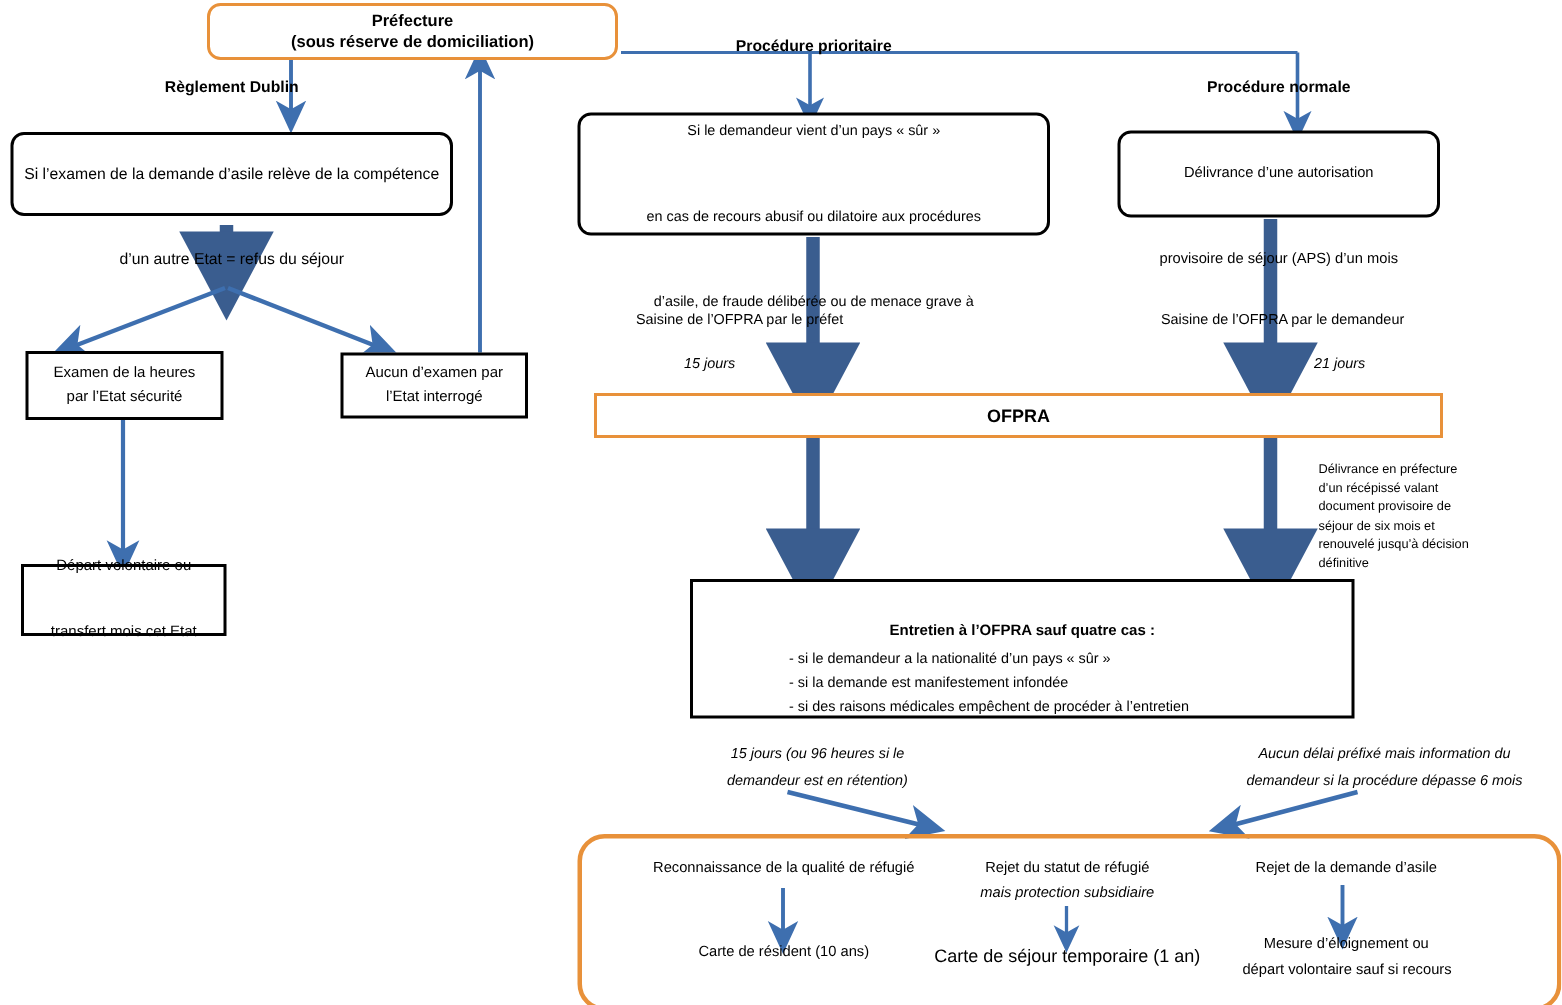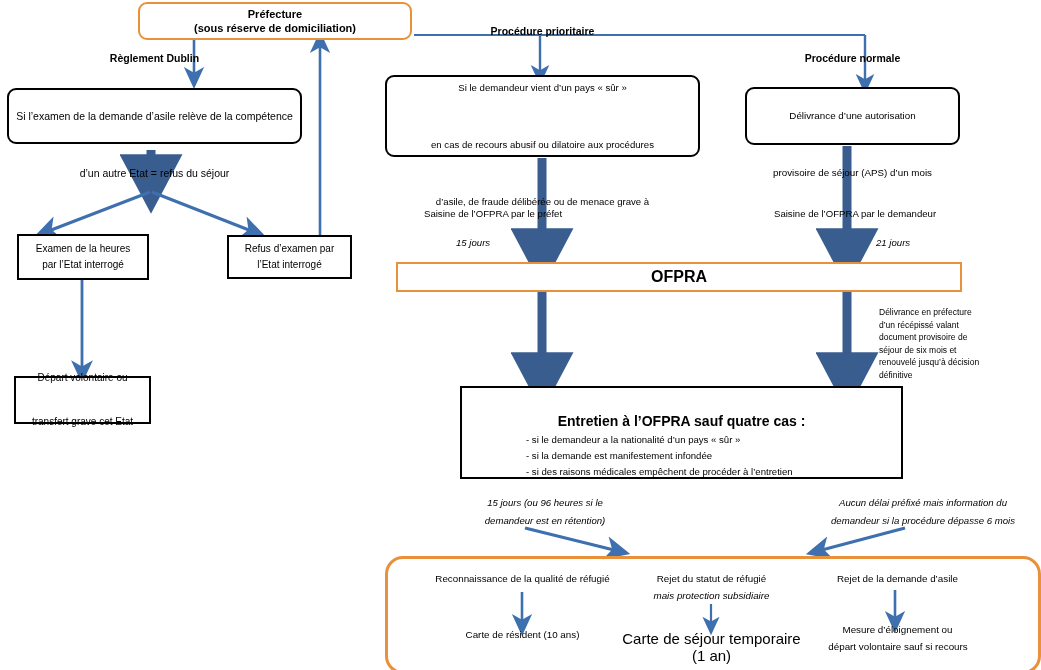--- a/index.html
+++ b/index.html
@@ -105,67 +105,67 @@
   </div>
 
   <div class="box box-black-round" style="left:7px;top:88px;width:295px;height:56px;font-size:10.5px;line-height:14.5px;">
     <div class="ttl">Règlement Dublin</div>
     <div>Si l’examen de la demande d’asile relève de la compétence</div>
     <div>d’un autre Etat = refus du séjour</div>
   </div>
 
   <div class="box box-black" style="left:17px;top:234px;width:132px;height:46px;font-size:10px;line-height:16px;">
     <div>Examen de la heures</div>
-    <div>par l’Etat interrogé</div>
+    <div>par l’Etat sécurité</div>
   </div>
 
   <div class="box box-black" style="left:227px;top:235px;width:125px;height:44px;font-size:10px;line-height:16px;">
-    <div>Refus d’examen par</div>
+    <div>Aucun d’examen par</div>
     <div>l’Etat interrogé</div>
   </div>
 
   <div class="box box-black" style="left:14px;top:376px;width:137px;height:48px;font-size:10px;line-height:16px;gap:28px;">
     <div>Départ volontaire ou</div>
-    <div>transfert grave cet Etat</div>
+    <div>transfert mois cet Etat</div>
   </div>
 
   <div class="box box-black-round" style="left:385px;top:75px;width:315px;height:82px;font-size:9.6px;line-height:14px;">
     <div class="ttl" style="font-size:10.5px;">Procédure prioritaire</div>
     <div>Si le demandeur vient d’un pays « sûr »</div>
     <div>en cas de recours abusif ou dilatoire aux procédures</div>
     <div>d’asile, de fraude délibérée ou de menace grave à</div>
   </div>
 
   <div class="box box-black-round" style="left:745px;top:87px;width:215px;height:58px;font-size:9.8px;line-height:14.5px;">
     <div class="ttl" style="font-size:10.5px;">Procédure normale</div>
     <div>Délivrance d’une autorisation</div>
     <div>provisoire de séjour (APS) d’un mois</div>
   </div>
 
-  <div class="box box-orange" style="left:396px;top:262px;width:566px;height:30px;font-size:16px;">
+  <div class="box box-orange" style="left:396px;top:262px;width:566px;height:30px;font-size:12px;">
     <div class="ttl">OFPRA</div>
   </div>
 
   <div class="box box-black" style="left:460px;top:386px;width:443px;height:93px;font-size:9.6px;line-height:16px;align-items:stretch;">
-    <div class="ttl" style="text-align:center;font-size:14px;margin-bottom:3px;margin-top:28px;">Entretien à l’OFPRA sauf quatre cas :</div>
+    <div class="ttl" style="text-align:center;font-size:10px;margin-bottom:3px;margin-top:28px;">Entretien à l’OFPRA sauf quatre cas :</div>
     <div class="bullets" style="padding-left:64px;">
       <div>- si le demandeur a la nationalité d’un pays « sûr »</div>
       <div>- si la demande est manifestement infondée</div>
       <div>- si des raisons médicales empêchent de procéder à l’entretien</div>
     </div>
   </div>
 
   <div class="box-orange-big" style="position:absolute;left:385px;top:556px;width:650px;height:112px;"></div>
 
   <div class="lbl" style="left:420px;top:573px;width:205px;font-size:9.8px;">Reconnaissance de la qualité de réfugié</div>
   <div class="lbl" style="left:440px;top:629px;width:165px;font-size:9.8px;">Carte de résident (10 ans)</div>
 
   <div class="lbl" style="left:624px;top:573px;width:175px;font-size:9.8px;">Rejet du statut de réfugié</div>
   <div class="lbl" style="left:624px;top:590px;width:175px;font-size:9.8px;font-style:italic;">mais protection subsidiaire</div>
-  <div class="lbl" style="left:614px;top:630px;width:195px;font-size:15px;">Carte de séjour temporaire (1 an)</div>
+  <div class="lbl" style="left:614px;top:630px;width:195px;font-size:12px;">Carte de séjour temporaire (1 an)</div>
 
   <div class="lbl" style="left:810px;top:573px;width:175px;font-size:9.8px;">Rejet de la demande d’asile</div>
   <div class="lbl" style="left:810px;top:624px;width:175px;font-size:9.8px;">Mesure d’éloignement ou</div>
   <div class="lbl" style="left:800px;top:641px;width:196px;font-size:9.8px;">départ volontaire sauf si recours</div>
 
   <div class="lbl" style="left:424px;top:208px;width:210px;font-size:9.6px;text-align:left;">Saisine de l’OFPRA par le préfet</div>
   <div class="lbl ital" style="left:456px;top:237px;width:80px;font-size:9.6px;text-align:left;">15 jours</div>
 
   <div class="lbl" style="left:774px;top:208px;width:240px;font-size:9.6px;text-align:left;">Saisine de l’OFPRA par le demandeur</div>
   <div class="lbl ital" style="left:876px;top:237px;width:80px;font-size:9.6px;text-align:left;">21 jours</div>

